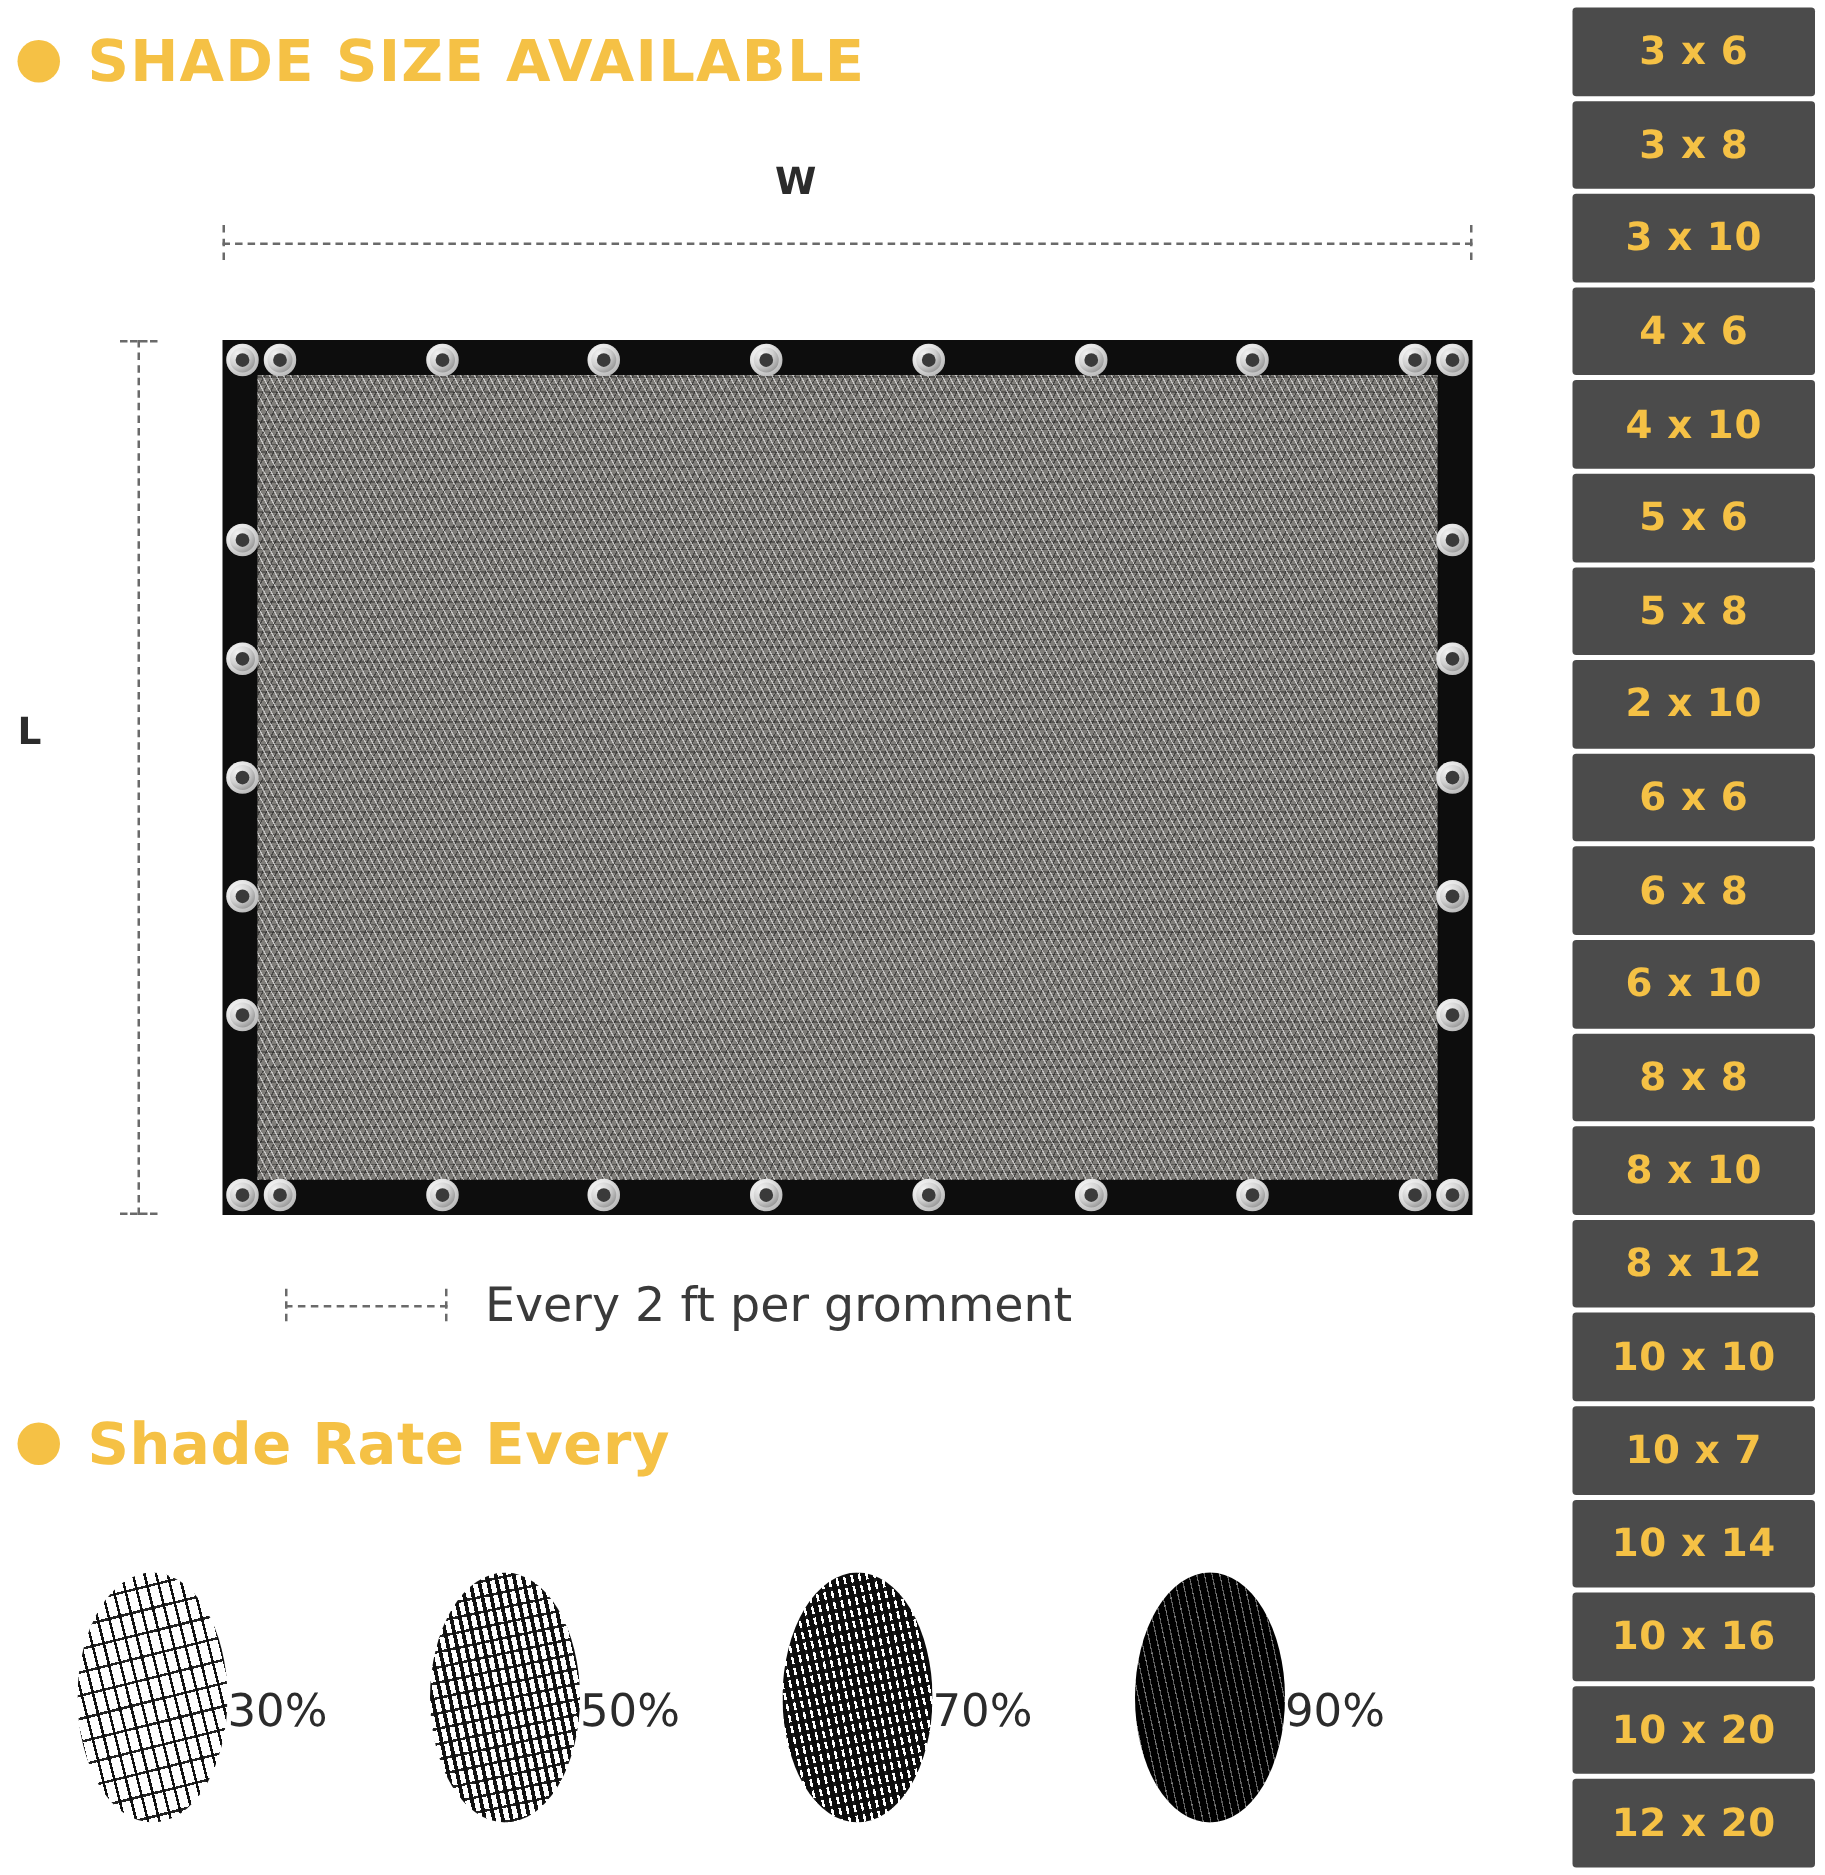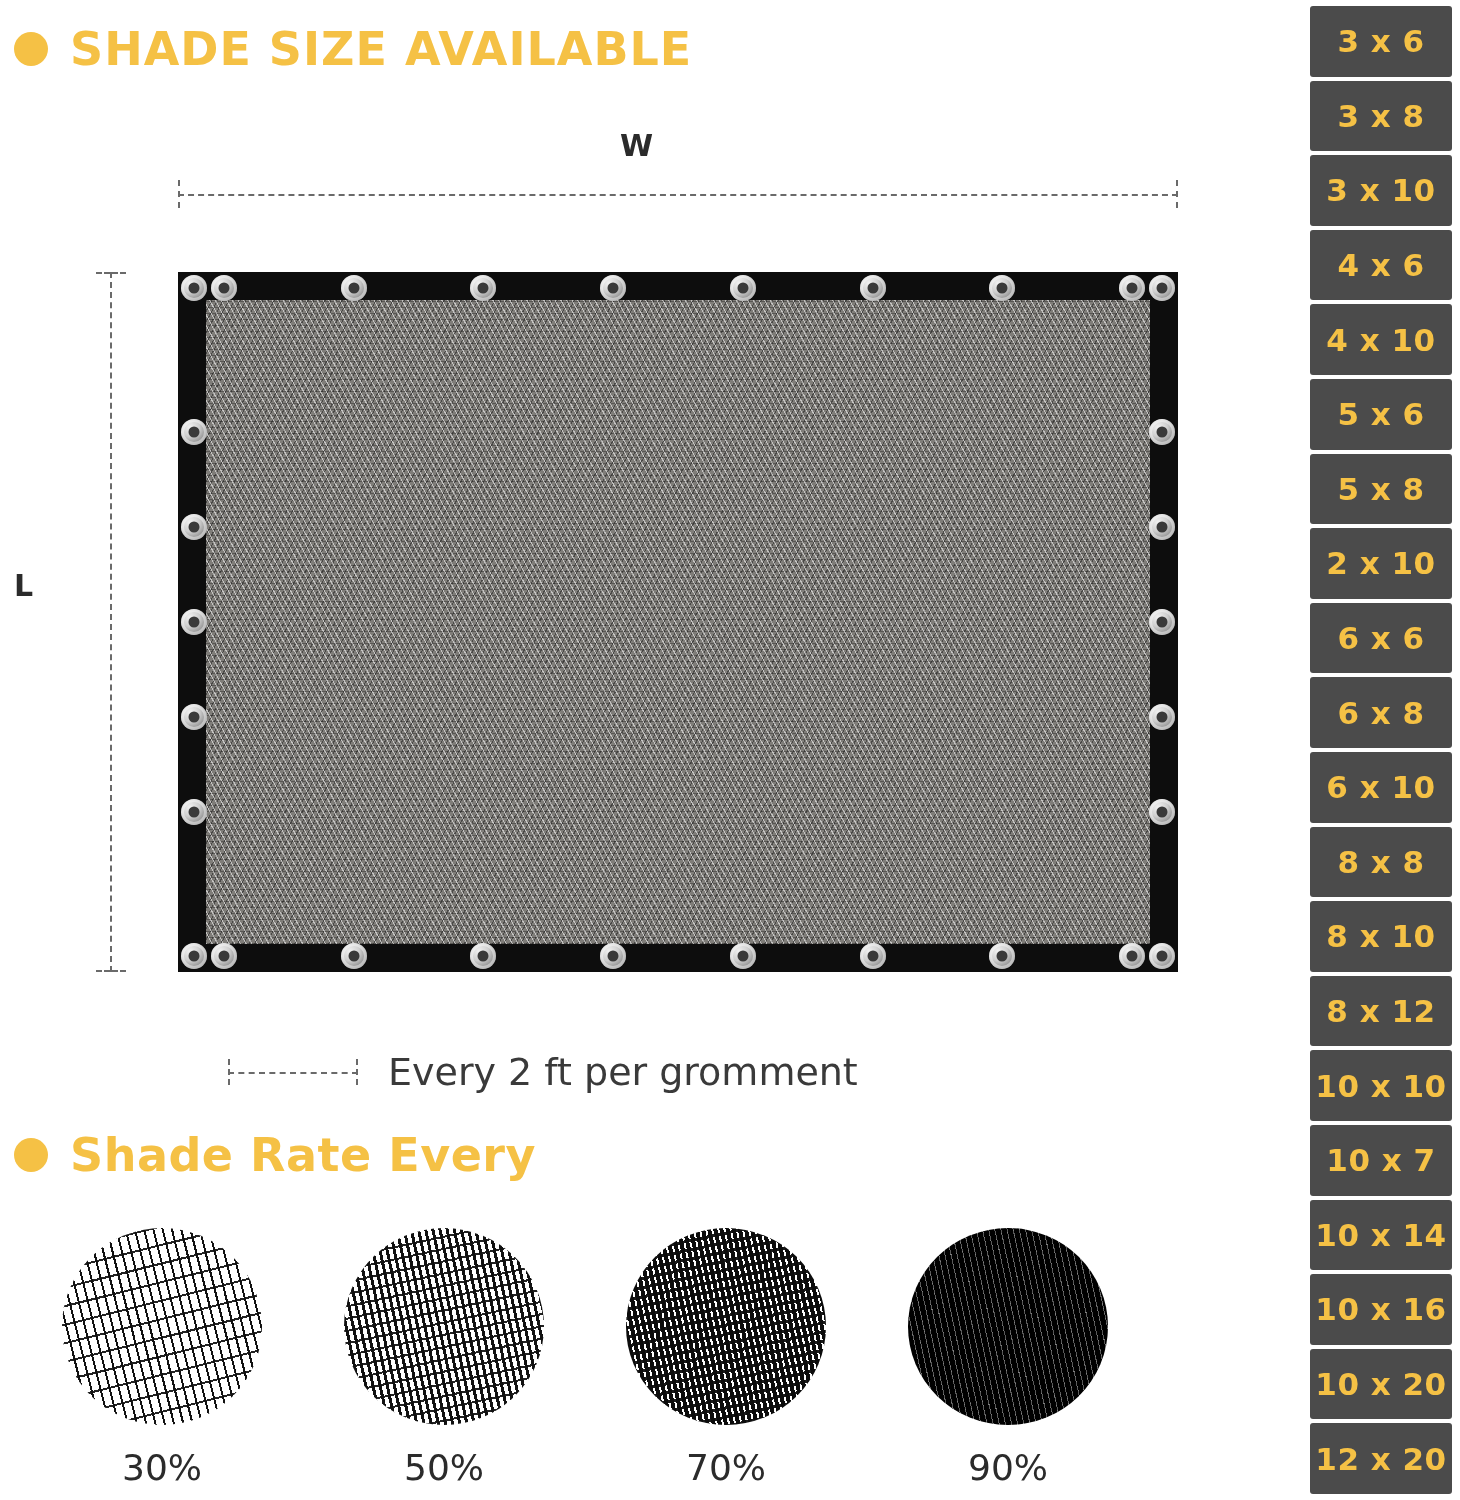--- a/index.html
+++ b/index.html
@@ -157,21 +157,21 @@
     width: 11px; height: 11px;
     border-radius: 50%;
     background: #3a3a3a;
     transform: translate(-50%, -50%);
   }
 
   
   #grommet-note {
     position: absolute;
     left: 228px;
-    top: 1050px;
+    top: 1022px;
     display: flex;
     align-items: center;
     gap: 30px;
   }
   #grommet-spacing-dim {
     position: relative;
     width: 130px;
     height: 26px;
     flex: 0 0 auto;
   }
@@ -198,21 +198,21 @@
     left: 62px;
     top: 1228px;
     width: 1140px;
     height: 260px;
     display: flex;
     gap: 82px;
   }
   .rate-item {
     width: 200px;
     display: flex;
-    flex-direction: column;
+    flex-direction: row;
     align-items: center;
   }
   .rate-swatch {
     width: 200px;
     height: 200px;
     border-radius: 50%;
     overflow: hidden;
     position: relative;
     background: #ffffff;
   }
@@ -246,21 +246,21 @@
     background-image:
       repeating-linear-gradient(78deg, #000 0px, #000 5px, rgba(255,255,255,0.35) 5px, rgba(255,255,255,0.35) 6px),
       repeating-linear-gradient(-12deg, #000 0px, #000 4px, rgba(255,255,255,0.15) 4px, rgba(255,255,255,0.15) 5px);
   }
 
   
   #size-list {
     position: absolute;
     right: 0;
     top: 0;
-    width: 150px;
+    width: 202px;
     height: 1500px;
     display: flex;
     flex-direction: column;
     gap: 4px;
     padding: 6px 8px 6px 0;
     box-sizing: border-box;
   }
   .size-chip {
     flex: 1 1 auto;
     background: #4b4b4b;

